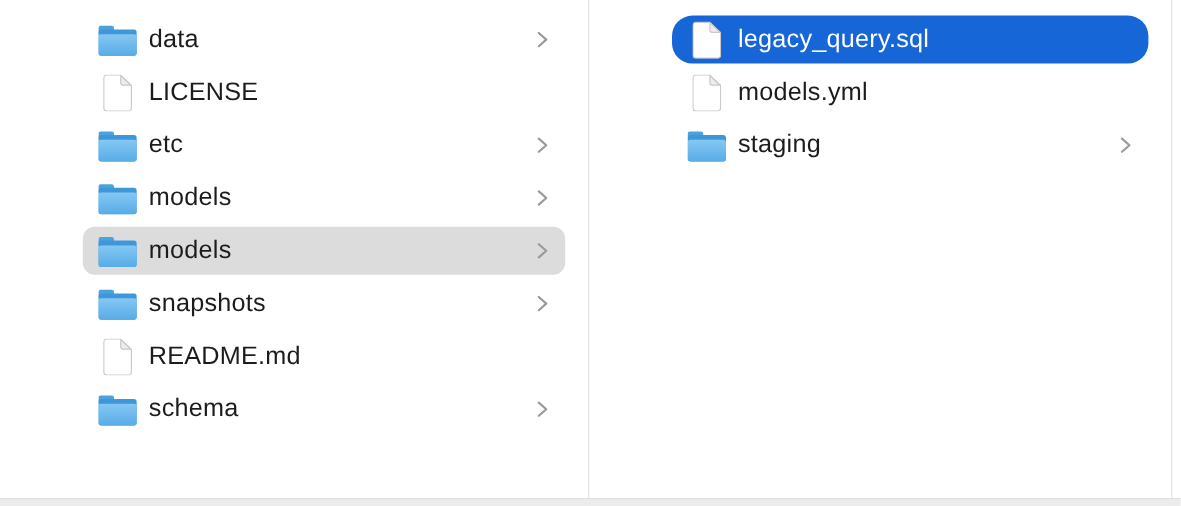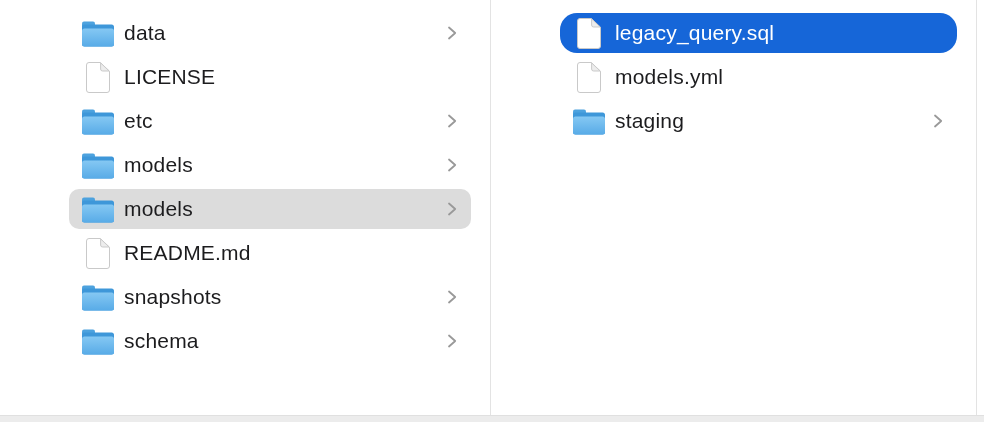--- a/index.html
+++ b/index.html
@@ -181,20 +181,44 @@
       <span class="chevron" style="visibility: visible;">
         <svg width="12" height="18" viewBox="0 0 12 18">
           <path d="M3 3.5 L9.2 9 L3 14.5" fill="none" stroke="#999999" stroke-width="1.8" stroke-linecap="round" stroke-linejoin="round"></path>
         </svg>
       </span>
     </div>
   </div>
       <div class="row">
     <div class="sel">
       <span class="icon-slot">
+        <svg width="32" height="27" viewBox="0 0 32 27">
+          <defs>
+            <linearGradient id="folderFrontGrad" x1="0" y1="0" x2="0" y2="1">
+              <stop offset="0" stop-color="#85C8F3"></stop>
+              <stop offset="1" stop-color="#58ABE7"></stop>
+            </linearGradient>
+          </defs>
+          <rect x="0" y="1.5" width="13" height="8" rx="2" fill="#4DA2DE"></rect>
+          <rect x="0" y="4.5" width="32" height="22" rx="2.5" fill="#3E97D9"></rect>
+          <rect x="0" y="8.5" width="32" height="18" rx="2.5" fill="url(#folderFrontGrad)"></rect>
+        </svg>
+
+      </span>
+      <span class="label">snapshots</span>
+      <span class="chevron" style="visibility: visible;">
+        <svg width="12" height="18" viewBox="0 0 12 18">
+          <path d="M3 3.5 L9.2 9 L3 14.5" fill="none" stroke="#999999" stroke-width="1.8" stroke-linecap="round" stroke-linejoin="round"></path>
+        </svg>
+      </span>
+    </div>
+  </div>
+      <div class="row">
+    <div class="sel">
+      <span class="icon-slot">
 
         <svg width="24" height="31" viewBox="0 0 24 31">
           <path d="M3 0.5 H14.3 L23.5 9.2 V28 A2.5 2.5 0 0 1 21 30.5 H3 A2.5 2.5 0 0 1 0.5 28 V3 A2.5 2.5 0 0 1 3 0.5 Z" fill="#FFFFFF" stroke="#C9C9C9" stroke-width="1"></path>
           <path d="M14.6 0.9 L23.1 9 H16.6 A2 2 0 0 1 14.6 7 Z" fill="#EDEDED" stroke="#C9C9C9" stroke-width="1" stroke-linejoin="round"></path>
         </svg>
       </span>
       <span class="label">README.md</span>
       <span class="chevron" style="visibility: hidden;">
         <svg width="12" height="18" viewBox="0 0 12 18">
           <path d="M3 3.5 L9.2 9 L3 14.5" fill="none" stroke="#999999" stroke-width="1.8" stroke-linecap="round" stroke-linejoin="round"></path>
@@ -211,44 +235,20 @@
               <stop offset="0" stop-color="#85C8F3"></stop>
               <stop offset="1" stop-color="#58ABE7"></stop>
             </linearGradient>
           </defs>
           <rect x="0" y="1.5" width="13" height="8" rx="2" fill="#4DA2DE"></rect>
           <rect x="0" y="4.5" width="32" height="22" rx="2.5" fill="#3E97D9"></rect>
           <rect x="0" y="8.5" width="32" height="18" rx="2.5" fill="url(#folderFrontGrad)"></rect>
         </svg>
 
       </span>
-      <span class="label">snapshots</span>
-      <span class="chevron" style="visibility: visible;">
-        <svg width="12" height="18" viewBox="0 0 12 18">
-          <path d="M3 3.5 L9.2 9 L3 14.5" fill="none" stroke="#999999" stroke-width="1.8" stroke-linecap="round" stroke-linejoin="round"></path>
-        </svg>
-      </span>
-    </div>
-  </div>
-      <div class="row">
-    <div class="sel">
-      <span class="icon-slot">
-        <svg width="32" height="27" viewBox="0 0 32 27">
-          <defs>
-            <linearGradient id="folderFrontGrad" x1="0" y1="0" x2="0" y2="1">
-              <stop offset="0" stop-color="#85C8F3"></stop>
-              <stop offset="1" stop-color="#58ABE7"></stop>
-            </linearGradient>
-          </defs>
-          <rect x="0" y="1.5" width="13" height="8" rx="2" fill="#4DA2DE"></rect>
-          <rect x="0" y="4.5" width="32" height="22" rx="2.5" fill="#3E97D9"></rect>
-          <rect x="0" y="8.5" width="32" height="18" rx="2.5" fill="url(#folderFrontGrad)"></rect>
-        </svg>
-
-      </span>
       <span class="label">schema</span>
       <span class="chevron" style="visibility: visible;">
         <svg width="12" height="18" viewBox="0 0 12 18">
           <path d="M3 3.5 L9.2 9 L3 14.5" fill="none" stroke="#999999" stroke-width="1.8" stroke-linecap="round" stroke-linejoin="round"></path>
         </svg>
       </span>
     </div>
   </div>
     </div>
   <div class="col col-right">

